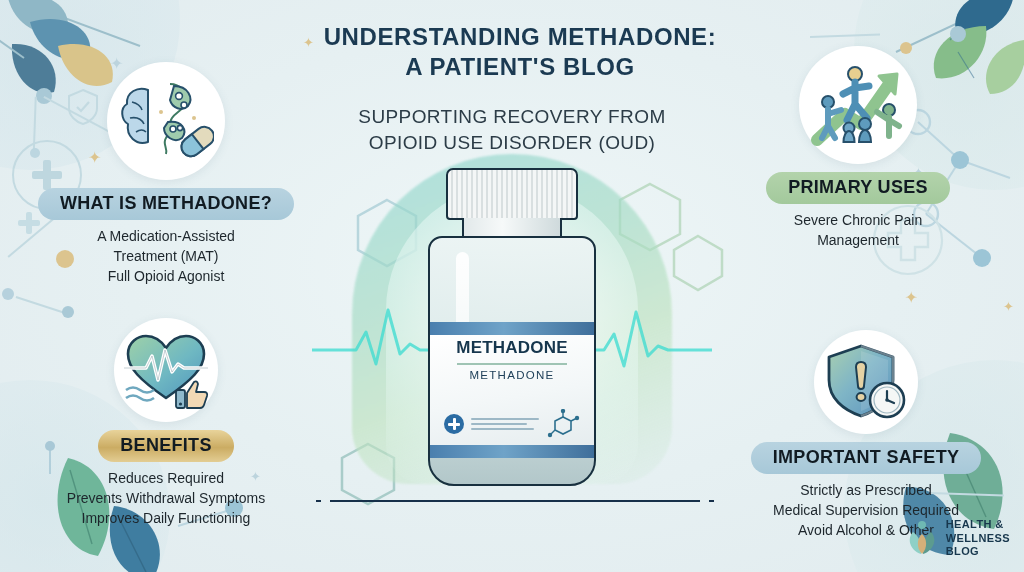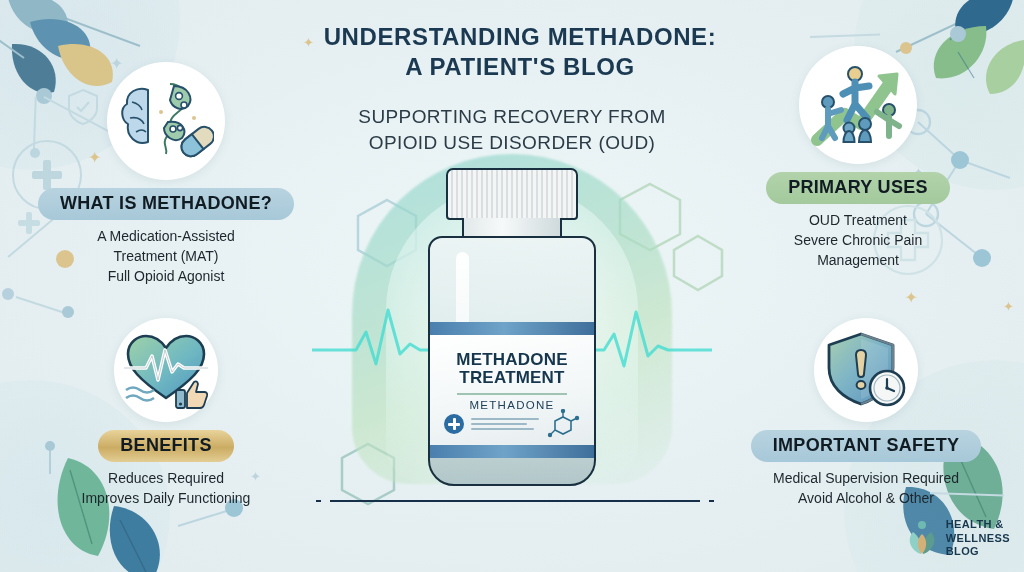--- a/index.html
+++ b/index.html
@@ -115,21 +115,21 @@
 
   
   .section {
     position: absolute;
     width: 300px;
     text-align: center;
   }
   .sec-what   { left: 16px;  top: 62px; }
   .sec-uses   { right: 16px; top: 46px; }
   .sec-ben    { left: 16px;  top: 318px; }
-  .sec-safety { right: 8px;  top: 318px; }
+  .sec-safety { right: 8px;  top: 330px; }
 
   .icon-circle {
     width: 118px;
     height: 118px;
     border-radius: 50%;
     background: #ffffff;
     margin: 0 auto 8px auto;
     box-shadow: 0 2px 10px rgba(60,100,120,.10);
     display: flex;
     align-items: center;
@@ -246,21 +246,21 @@
     width: 100%; height: 13px;
     background: linear-gradient(90deg, #4a7fae, #6fa3c8 45%, #3f6f9b);
   }
   .label-face {
     position: absolute;
     left: 0; top: 97px;
     width: 100%; height: 110px;
     background: linear-gradient(170deg, #ffffff 0%, #f3f7f8 55%, #e6edef 100%);
     text-align: center;
     box-sizing: border-box;
-    padding-top: 16px;
+    padding-top: 4px;
   }
   .stripe-bot {
     position: absolute;
     left: 0; top: 207px;
     width: 100%; height: 13px;
     background: linear-gradient(90deg, #4a7fae, #6fa3c8 45%, #3f6f9b);
   }
   .lbl-title {
     color: #16364d;
     font-size: 17px;
@@ -520,21 +520,20 @@
         <circle cx="80" cy="48" r="6" fill="#7fb38c" stroke="#27506b" stroke-width="2"></circle>
         <path d="M80 55 L 80 74 M 80 58 L 68 50 M 80 58 L 90 64" fill="none" stroke="#7fb38c" stroke-width="6" stroke-linecap="round"></path>
         <circle cx="56" cy="62" r="6" fill="#5e9bbd" stroke="#27506b" stroke-width="2"></circle>
         <path d="M50 80 a6 12 0 0 1 12 0 Z" fill="#5e9bbd" stroke="#27506b" stroke-width="2"></path>
         <circle cx="40" cy="66" r="5.5" fill="#6ea6c6" stroke="#27506b" stroke-width="2"></circle>
         <path d="M34.5 80 a5.5 11 0 0 1 11 0 Z" fill="#6ea6c6" stroke="#27506b" stroke-width="2"></path>
       </svg>
     </div>
     <div class="badge badge-green">PRIMARY USES</div>
     <div class="body-lines">
-      <div>OUD Treatment</div>
       <div>Severe Chronic Pain</div>
       <div>Management</div>
     </div>
   </div>
 
   <div class="section sec-ben">
     <div class="icon-circle">
       <svg width="88" height="80" viewBox="0 0 88 80">
         <path d="M44 68 C 18 50, 6 38, 6 24 C 6 12, 16 6, 24 6 C 33 6, 40 12, 44 18 C 48 12, 55 6, 64 6 C 72 6, 82 12, 82 24 C 82 38, 70 50, 44 68 Z" fill="url(#heartgrad)" stroke="#1d3e52" stroke-width="2.6" stroke-linejoin="round"></path>
         <defs>
@@ -551,20 +550,21 @@
         <g transform="translate(54,50)">
           <rect x="0" y="10" width="9" height="18" rx="2" fill="#8fb9cc" stroke="#1d3e52" stroke-width="1.8"></rect>
           <circle cx="4.5" cy="24" r="1.6" fill="#1d3e52"></circle>
           <path d="M11 28 V13 L18 2 q3 -2 4 2 l-2 8 h8 q4 0 3 4 l-3 9 q-1 3 -4 3 Z" fill="#f2d9b5" stroke="#1d3e52" stroke-width="1.8" stroke-linejoin="round"></path>
         </g>
       </svg>
     </div>
     <div class="badge badge-gold">BENEFITS</div>
     <div class="body-lines">
       <div>Reduces Required</div>
+      <div>Prevents Withdrawal Symptoms</div>
       <div>Improves Daily Functioning</div>
     </div>
   </div>
 
   <div class="section sec-safety">
     <div class="icon-circle">
       <svg width="86" height="80" viewBox="0 0 86 80">
         <defs>
           <linearGradient id="shieldgrad" x1="0" y1="0" x2="1" y2="1">
             <stop offset="0%" stop-color="#a8cfb0"></stop>
@@ -578,20 +578,21 @@
         <path d="M38 20 q5 0 5 5 l-2 19 q0 3 -3 3 q-3 0 -3 -3 l-2 -19 q0 -5 5 -5 Z" fill="#e5d2a4" stroke="#1d3e52" stroke-width="2"></path>
         <ellipse cx="38" cy="55" rx="4.4" ry="4" fill="#e5d2a4" stroke="#1d3e52" stroke-width="2"></ellipse>
         <circle cx="64" cy="58" r="17" fill="#f5f7f6" stroke="#1d3e52" stroke-width="2.6"></circle>
         <circle cx="64" cy="58" r="13" fill="none" stroke="#9fb7c1" stroke-width="1.2"></circle>
         <path d="M64 58 L64 49 M64 58 L71 61" stroke="#1d3e52" stroke-width="2.2" stroke-linecap="round"></path>
         <circle cx="64" cy="58" r="1.8" fill="#1d3e52"></circle>
       </svg>
     </div>
     <div class="badge badge-blue">IMPORTANT SAFETY</div>
     <div class="body-lines">
+      <div>Strictly as Prescribed</div>
       <div>Medical Supervision Required</div>
       <div>Avoid Alcohol &amp; Other</div>
     </div>
   </div>
 
   <div class="center-stage">
     <div class="glow-arc"></div>
     <div class="glow-inner"></div>
 
     <svg class="ecg" viewBox="0 0 400 90">
@@ -601,21 +602,20 @@
 
     <div class="bottle">
       <div class="cap"></div>
       <div class="neck"></div>
       <div class="body-btl">
         <div class="btl-shine"></div>
         <div class="stripe-top"></div>
         <div class="label-face">
           <div class="lbl-title">
             <div>METHADONE</div>
-            <div>TREATMENT</div>
           </div>
           <div class="lbl-rule"></div>
           <div class="lbl-sub">METHADONE</div>
           <div class="lbl-row">
             <span class="lbl-plus"></span>
             <span class="lbl-bars">
               <span></span>
                 <span></span>
                 <span></span>
             </span>

